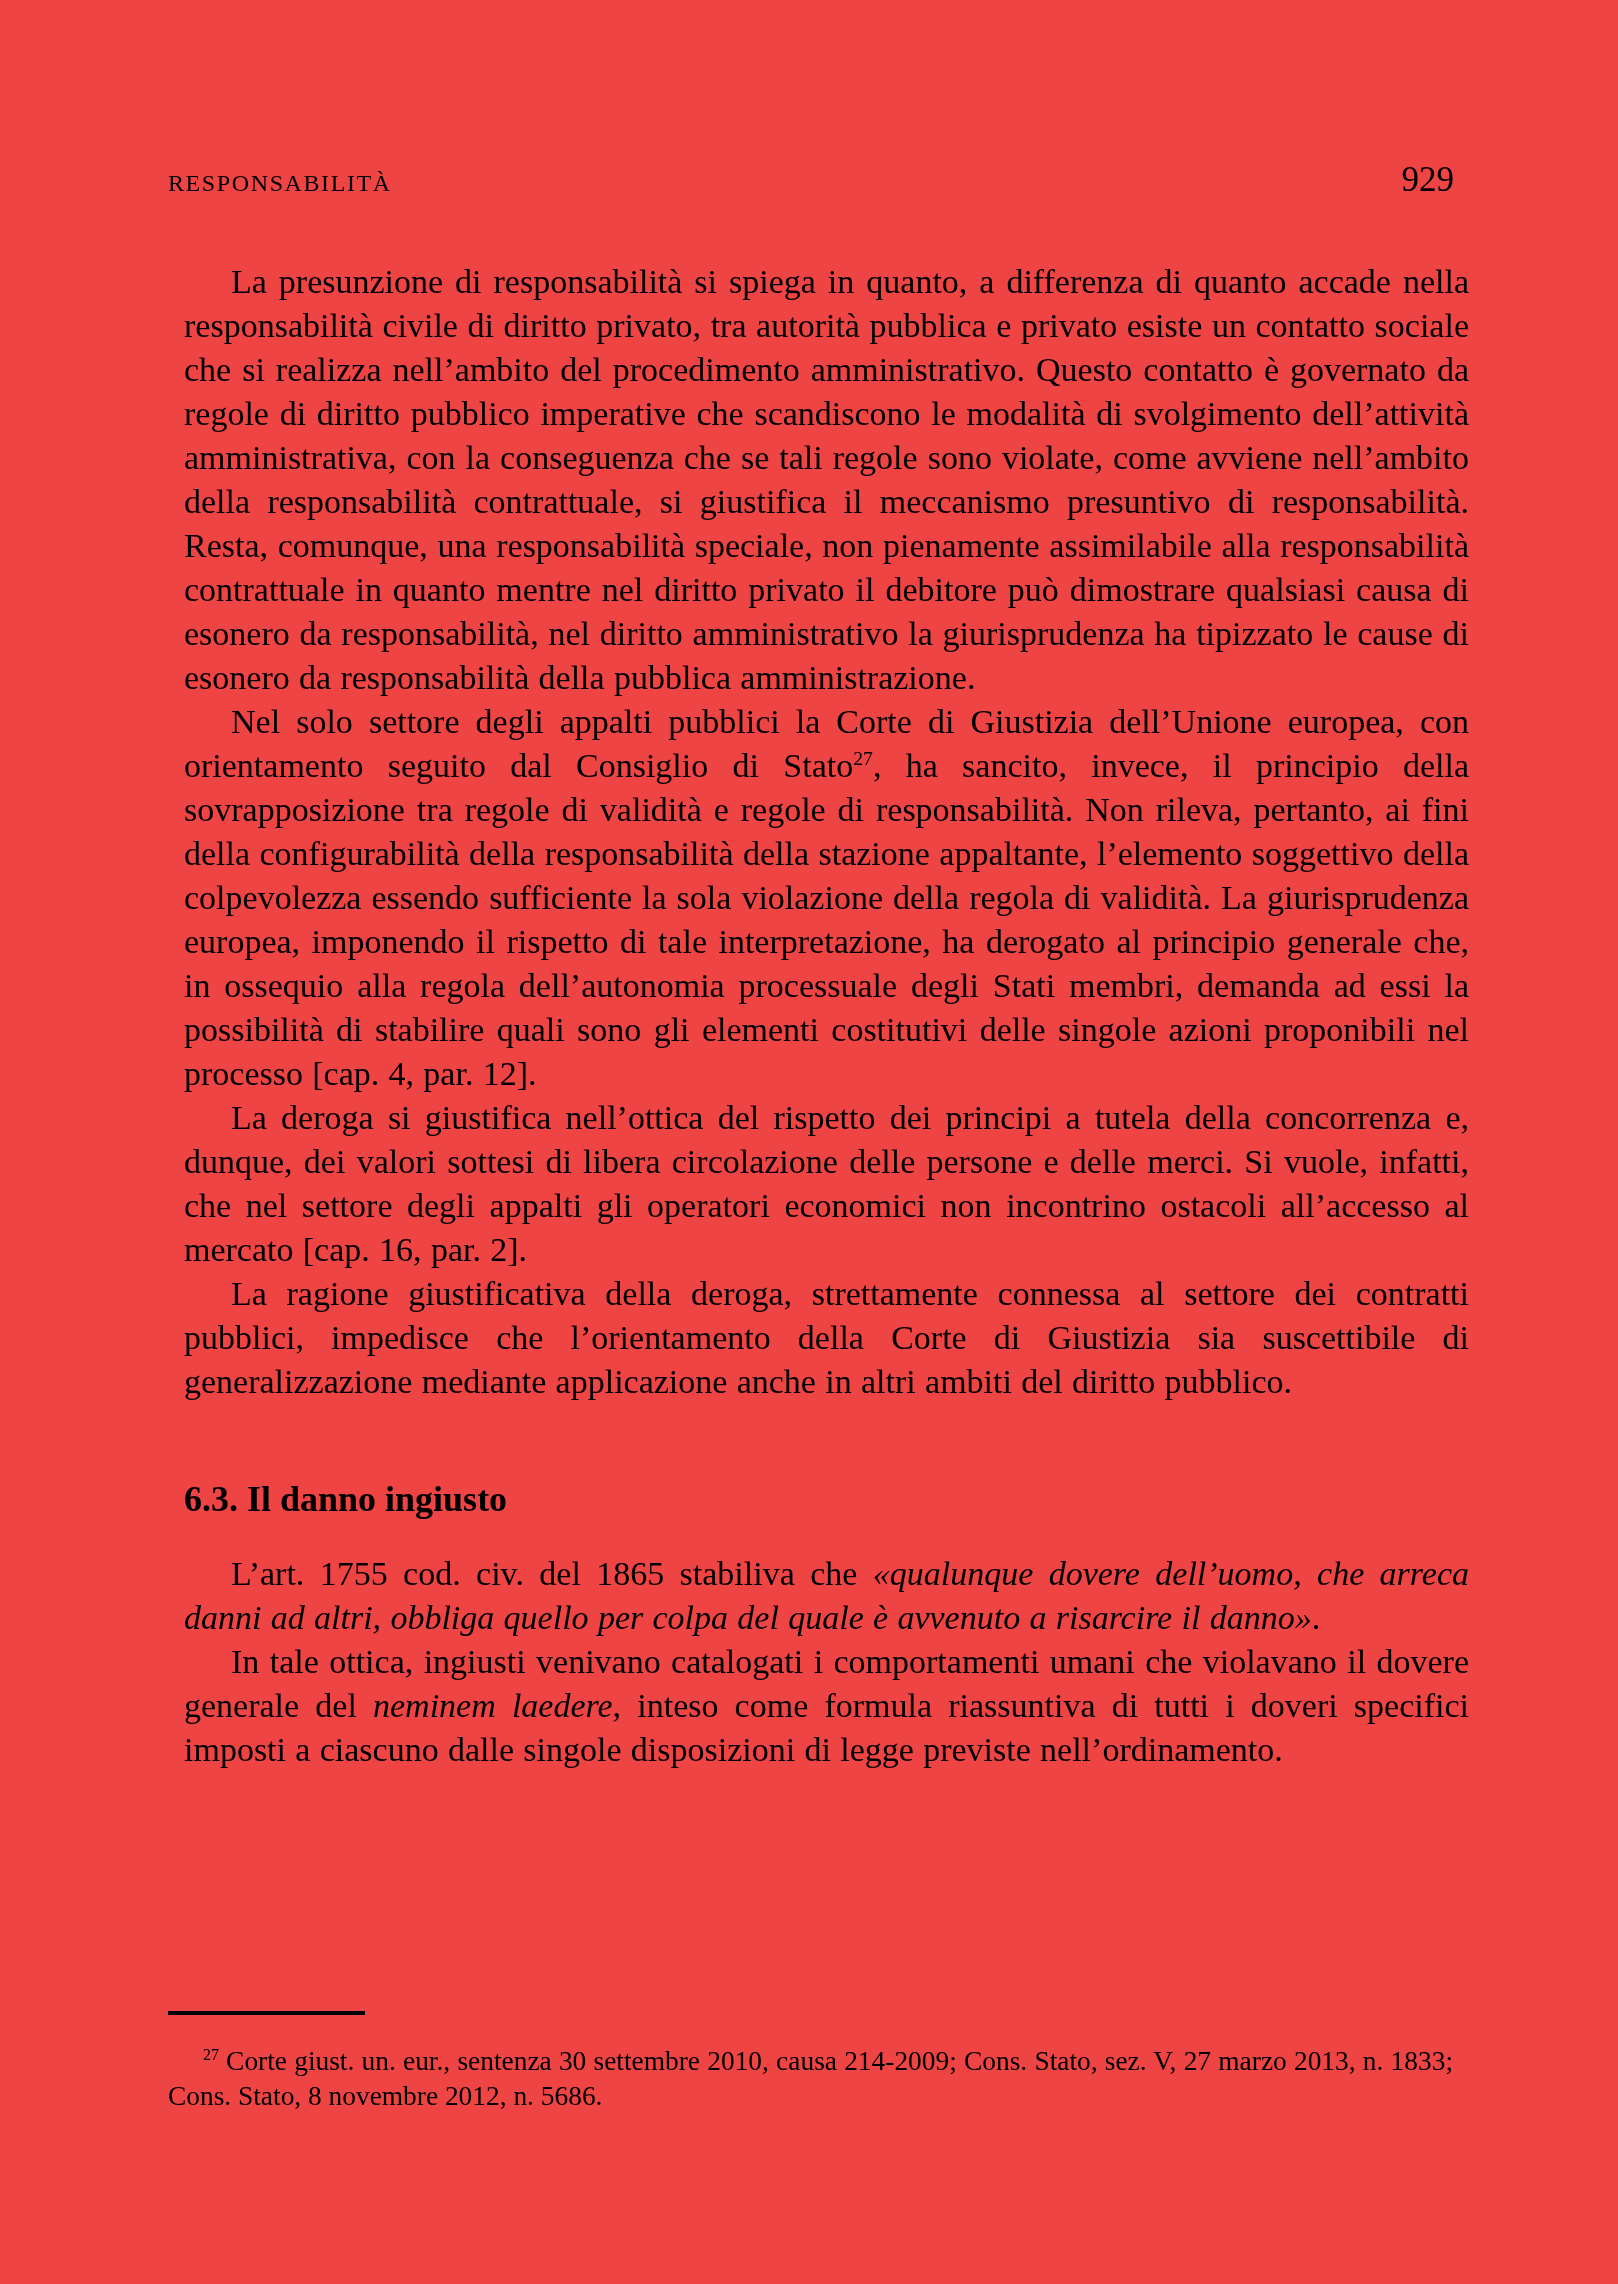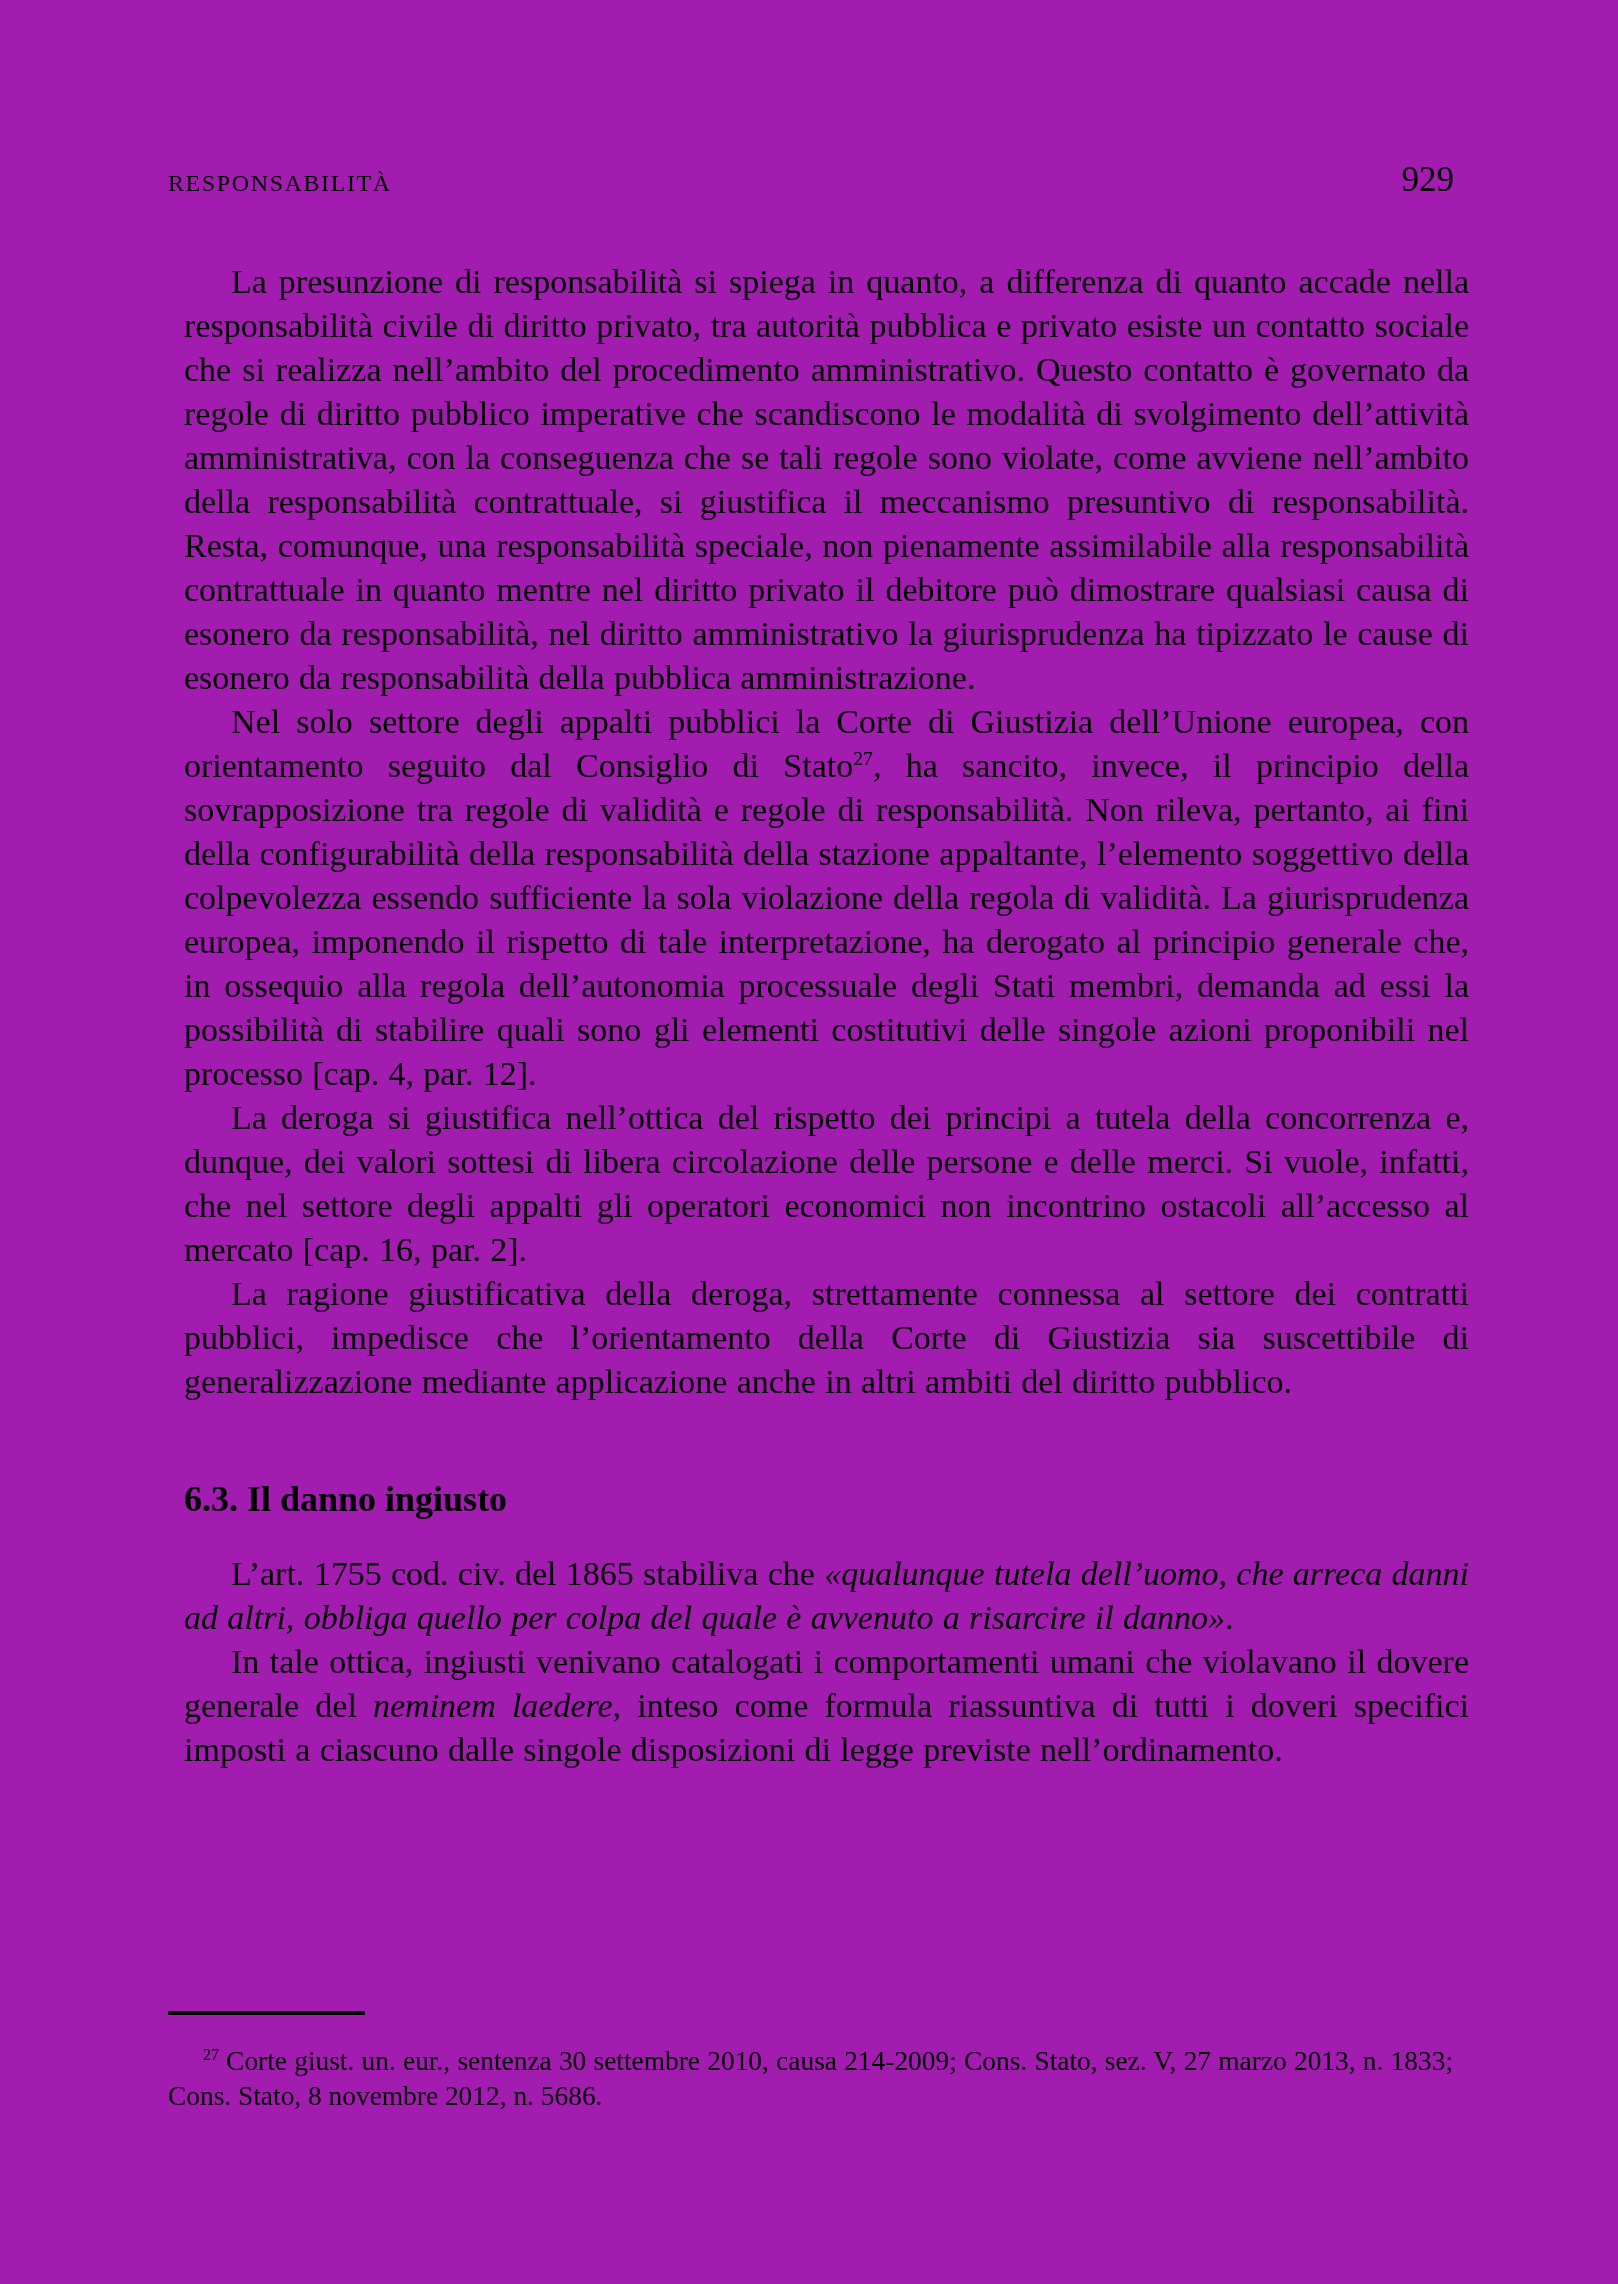--- a/index.html
+++ b/index.html
@@ -5,21 +5,21 @@
   html, body {
     margin: 0;
     padding: 0;
     background: #e9e9e9;
   }
   .page {
     position: relative;
     width: 1619px;
     height: 2284px;
     margin: 0 auto;
-    background: #a21caf;
+    background: #ef4444;
     color: #000000;
     font-family: "Liberation Serif", "DejaVu Serif", serif;
     overflow: hidden;
   }
   
   .running-head {
     position: absolute;
     left: 168px;
     right: 165px;
     top: 160px;
@@ -100,21 +100,21 @@
   </header>
 
   <main class="body-text">
     <p class="para"><span>La presunzione di responsabilità si spiega in quanto, a differenza di quanto accade nella responsabilità civile di diritto privato, tra autorità pubblica e privato esiste un contatto sociale che si realizza nell’ambito del procedimento amministrativo. Questo contatto è governato da regole di diritto pubblico imperative che scandiscono le modalità di svolgimento dell’attività amministrativa, con la conseguenza che se tali regole sono violate, come avviene nell’ambito della responsabilità contrattuale, si giustifica il meccanismo presuntivo di responsabilità. Resta, comunque, una responsabilità speciale, non pienamente assimilabile alla responsabilità contrattuale in quanto mentre nel diritto privato il debitore può dimostrare qualsiasi causa di esonero da responsabilità, nel diritto amministrativo la giurisprudenza ha tipizzato le cause di esonero da responsabilità della pubblica amministrazione.</span></p>
     <p class="para"><span>Nel solo settore degli appalti pubblici la Corte di Giustizia dell’Unione europea, con orientamento seguito dal Consiglio di Stato</span><sup>27</sup><span>, ha sancito, invece, il principio della sovrapposizione tra regole di validità e regole di responsabilità. Non rileva, pertanto, ai fini della configurabilità della responsabilità della stazione appaltante, l’elemento soggettivo della colpevolezza essendo sufficiente la sola violazione della regola di validità. La giurisprudenza europea, imponendo il rispetto di tale interpretazione, ha derogato al principio generale che, in ossequio alla regola dell’autonomia processuale degli Stati membri, demanda ad essi la possibilità di stabilire quali sono gli elementi costitutivi delle singole azioni proponibili nel processo [cap. 4, par. 12].</span></p>
     <p class="para"><span>La deroga si giustifica nell’ottica del rispetto dei principi a tutela della concorrenza e, dunque, dei valori sottesi di libera circolazione delle persone e delle merci. Si vuole, infatti, che nel settore degli appalti gli operatori economici non incontrino ostacoli all’accesso al mercato [cap. 16, par. 2].</span></p>
     <p class="para"><span>La ragione giustificativa della deroga, strettamente connessa al settore dei contratti pubblici, impedisce che l’orientamento della Corte di Giustizia sia suscettibile di generalizzazione mediante applicazione anche in altri ambiti del diritto pubblico.</span></p>
 
     <h2 class="section-heading">6.3. Il danno ingiusto</h2>
 
-    <p class="para"><span>L’art. 1755 cod. civ. del 1865 stabiliva che </span><span class="it">«qualunque tutela dell’uomo, che arreca danni ad altri, obbliga quello per colpa del quale è avvenuto a risarcire il danno»</span><span>.</span></p>
+    <p class="para"><span>L’art. 1755 cod. civ. del 1865 stabiliva che </span><span class="it">«qualunque dovere dell’uomo, che arreca danni ad altri, obbliga quello per colpa del quale è avvenuto a risarcire il danno»</span><span>.</span></p>
     <p class="para"><span>In tale ottica, ingiusti venivano catalogati i comportamenti umani che violavano il dovere generale del </span><span class="it">neminem laedere</span><span>, inteso come formula riassuntiva di tutti i doveri specifici imposti a ciascuno dalle singole disposizioni di legge previste nell’ordinamento.</span></p>
   </main>
 
   <footer class="footnote-area">
     <div class="footnote-rule"></div>
     <p class="footnote"><sup>27</sup><span> Corte giust. un. eur., sentenza 30 settembre 2010, causa 214-2009; Cons. Stato, sez. V, 27 marzo 2013, n. 1833; Cons. Stato, 8 novembre 2012, n. 5686.</span></p>
   </footer>
 
 </div>
 

